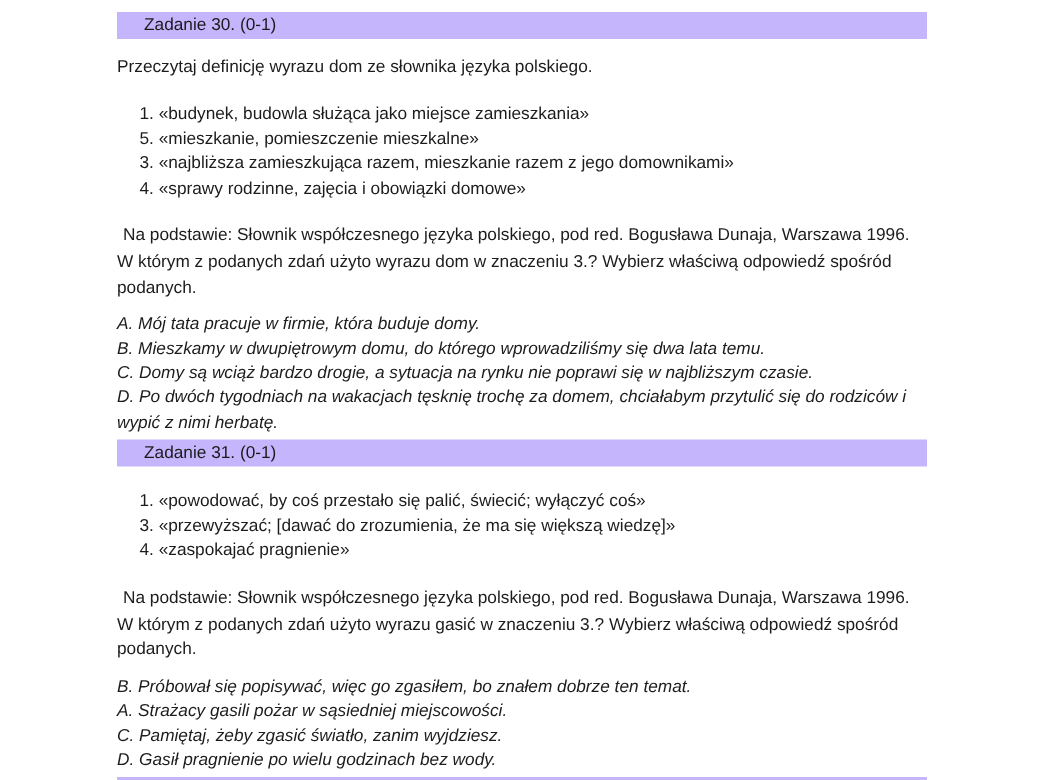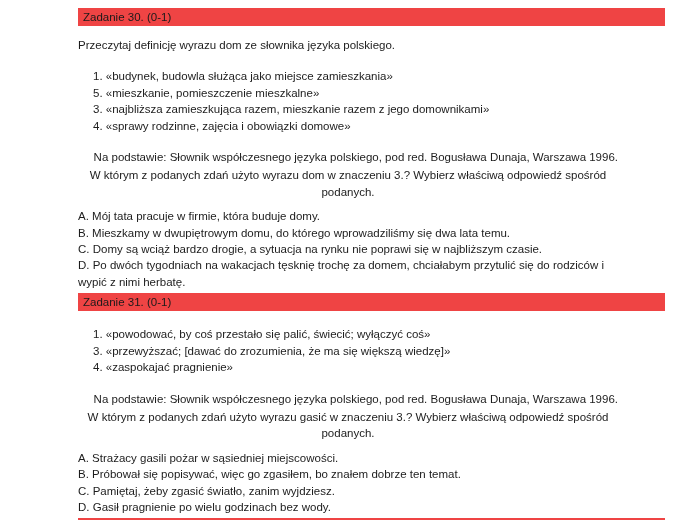--- a/index.html
+++ b/index.html
@@ -11,38 +11,38 @@
     box-sizing: border-box;
     padding: 8px 82px 0 78px;
     font-family: "Liberation Sans", "DejaVu Sans", sans-serif;
     font-size: 11.5px;
     line-height: 16.4px;
     color: #1c1c1c;
     -webkit-font-smoothing: antialiased;
   }
   .task { width: 540px; }
   .task-header {
-    background: #ef4444;
+    background: #c4b5fd;
     height: 18px;
     line-height: 18px;
-    padding: 0 5px;
+    padding: 0 18px;
     box-sizing: border-box;
-    width: 587px;
+    width: 540px;
     margin: 0 0 11px 0;
     color: #1a1a1a;
     white-space: nowrap;
     overflow: hidden;
   }
   p { margin: 0; }
   .intro    { margin: 0 0 2px 0; }
   .defs     { margin: 15px; }
   .def-line { line-height: 16.4px; }
-  .source   { padding-left: 4px; margin: 0; text-align: right; }
-  .question { margin: 2px 0 0 0; text-align: center; }
-  .options  { margin: 8px 0 3px 0; }
+  .source   { padding-left: 4px; margin: 0; }
+  .question { margin: 2px 0 0 0; }
+  .options  { margin: 8px 0 3px 0; font-style: italic; }
   .option-line { line-height: 16.4px; }
   .it { }
 </style>
 </head>
 <body>
 
 <section class="task">
   <div class="task-header">Zadanie 30. (0-1)</div>
 
   <p class="intro"><span>Przeczytaj definicję wyrazu </span><span class="it">dom</span><span> ze słownika języka polskiego.</span></p>
@@ -74,22 +74,22 @@
     <div class="def-line">1. «powodować, by coś przestało się palić, świecić; wyłączyć coś»</div>
     <div class="def-line">3. «przewyższać; [dawać do zrozumienia, że ma się większą wiedzę]»</div>
     <div class="def-line">4. «zaspokajać pragnienie»</div>
   </div>
 
   <p class="source"><span>Na podstawie: </span><span class="it">Słownik współczesnego języka polskiego</span><span>, pod red. Bogusława Dunaja, Warszawa 1996.</span></p>
 
   <p class="question"><span>W którym z podanych zdań użyto wyrazu </span><span class="it">gasić</span><span> w znaczeniu 3.? Wybierz właściwą odpowiedź spośród podanych.</span></p>
 
   <div class="options">
+    <div class="option-line">B. Próbował się popisywać, więc go zgasiłem, bo znałem dobrze ten temat.</div>
     <div class="option-line">A. Strażacy gasili pożar w sąsiedniej miejscowości.</div>
-    <div class="option-line">B. Próbował się popisywać, więc go zgasiłem, bo znałem dobrze ten temat.</div>
     <div class="option-line">C. Pamiętaj, żeby zgasić światło, zanim wyjdziesz.</div>
     <div class="option-line">D. Gasił pragnienie po wielu godzinach bez wody.</div>
   </div>
 </section>
 
 <section class="task">
   <div class="task-header">Zadanie 32. (0-1)</div>
 </section>
 
 </body></html>

